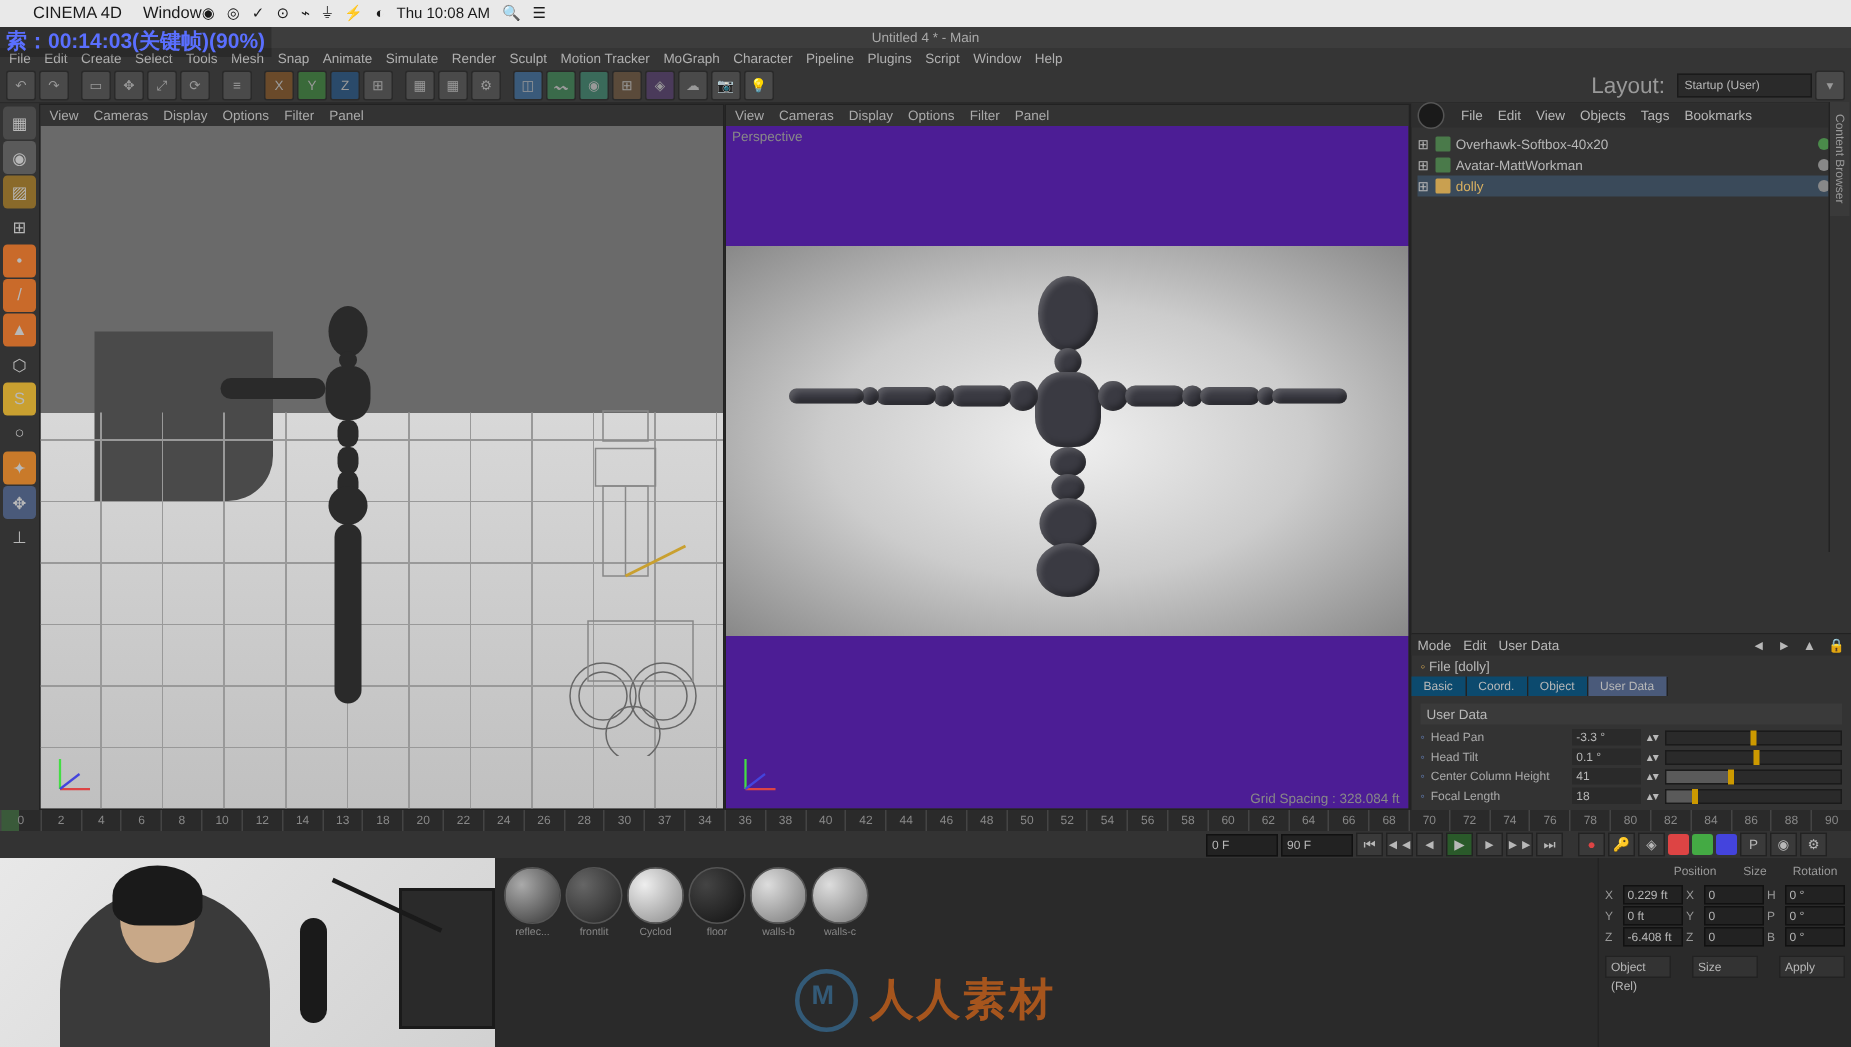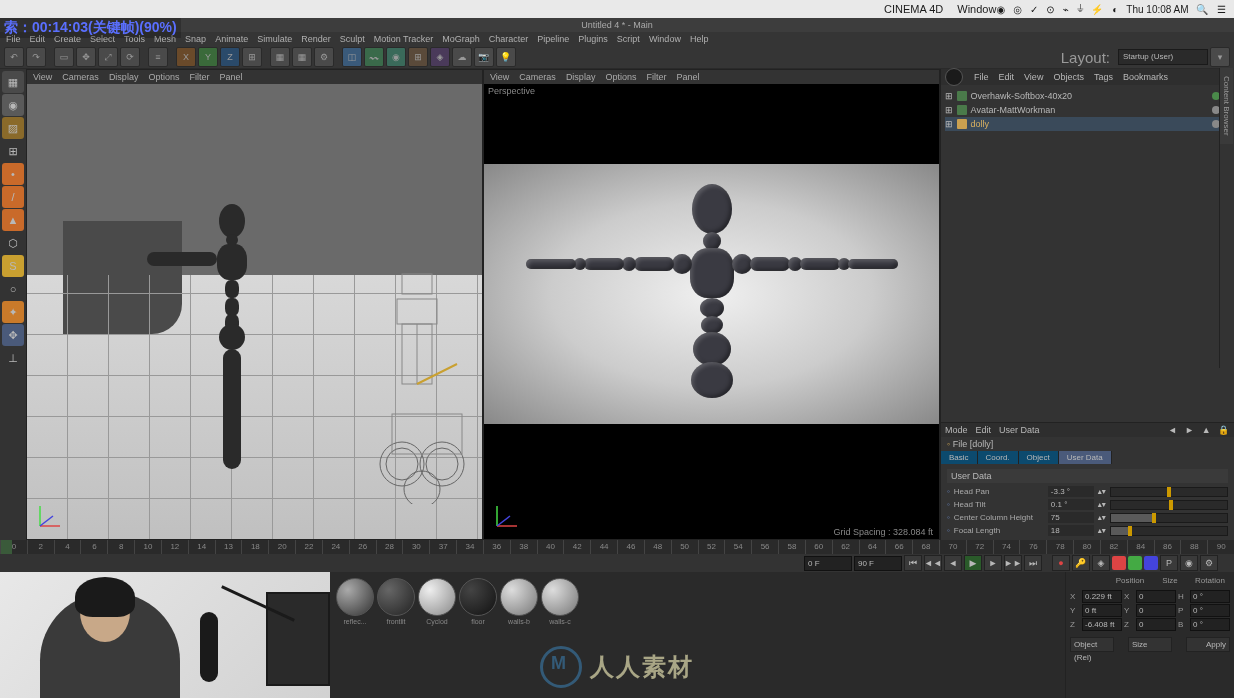--- a/index.html
+++ b/index.html
@@ -1,16 +1,16 @@
 <!DOCTYPE html>
 <html><head>
 <meta charset="utf-8">
 <style>
 html,body{margin:0;padding:0;width:1234px;height:698px;background:#3a3a3a;font-family:Arial,Helvetica,sans-serif;font-size:10px;color:#b8b8b8;overflow:hidden}
-.mac-menubar{height:18px;background:#e9e9e9;color:#1a1a1a;display:flex;align-items:center;padding:0 8px;font-size:11px;justify-content:flex-end}
+.mac-menubar{height:18px;background:#e9e9e9;color:#1a1a1a;display:flex;align-items:center;padding:0 8px;font-size:11px;justify-content:flex-start}
 .mac-left{display:flex;gap:14px;align-items:center}
 .mac-apple{font-size:12px}
 .mac-right{display:flex;gap:8px;align-items:center;font-size:10px}
 .overlay-text{position:absolute;top:18px;left:0;font-size:14px;font-weight:bold;color:#5a6fff;background:rgba(0,0,0,0.2);padding:1px 4px;z-index:100}
 .title-bar{height:14px;background:#3d3d3d;text-align:center;font-size:9px;line-height:14px;color:#aaa}
 .main-menu{height:14px;background:#353535;display:flex;gap:9px;padding:0 6px;font-size:9px;align-items:center;color:#b0b0b0}
 .main-menu span{cursor:pointer}
 .toolbar-row{height:22px;background:#353535;display:flex;align-items:center;padding:0 4px;gap:2px;border-bottom:1px solid #2a2a2a}
 .tb-btn{width:18px;height:18px;background:#4a4a4a;border:1px solid #2a2a2a;border-radius:2px;display:flex;align-items:center;justify-content:center;font-size:9px;color:#999}
 .tb-sep{width:4px}
@@ -29,21 +29,21 @@
 .mannequin1{position:absolute;left:170px;top:120px;width:70px;height:280px}
 .mann-part{background:#2a2a2a;border-radius:50%;position:absolute}
 .m-head{width:26px;height:34px;left:22px;top:0}
 .m-neck{width:12px;height:12px;left:29px;top:30px}
 .m-chest{width:30px;height:36px;left:20px;top:40px;border-radius:40%}
 .m-pelvis{width:26px;height:26px;left:22px;top:120px}
 .m-seg{width:14px;height:18px;position:absolute;background:#2a2a2a;border-radius:40%}
 .m-arm-l{left:-50px;top:48px;width:70px;height:14px;background:#2a2a2a;border-radius:7px;position:absolute}
 .m-leg{width:18px;height:120px;position:absolute;top:145px;left:26px;background:#2a2a2a;border-radius:9px}
 .dolly-rig{position:absolute;right:0;top:180px;width:110px;height:240px}
-.vp2-scene{width:100%;height:100%;background:#000000;position:relative}
+.vp2-scene{width:100%;height:100%;background:#4c1d95;position:relative}
 .vp2-render{position:absolute;top:80px;left:0;right:0;height:260px;background:radial-gradient(ellipse at center,#f0f0f0 0%,#ccc 50%,#888 100%)}
 .vp2-label{position:absolute;top:2px;left:4px;font-size:9px;color:#888}
 .mannequin2{position:absolute;left:50%;top:20px;transform:translateX(-50%);width:400px;height:220px}
 .m2-part{background:#3a3a42;border-radius:50%;position:absolute;box-shadow:inset 2px 2px 4px rgba(255,255,255,0.2),inset -2px -2px 4px rgba(0,0,0,0.4)}
 .vp-footer{position:absolute;bottom:2px;right:6px;font-size:9px;color:#888}
 .axis-gizmo{position:absolute;bottom:8px;left:8px;width:30px;height:30px}
 .right-panels{flex:1;background:#333;display:flex;flex-direction:column;border-left:1px solid #222}
 .rp-top{height:16px;background:#2e2e2e;display:flex;align-items:center;padding:0 4px;gap:4px;font-size:9px}
 .rp-top span{padding:0 3px}
 .globe-icon{width:16px;height:16px;background:#1a1a1a;border-radius:50%;border:1px solid #555;margin-right:4px}
@@ -87,25 +87,25 @@
 .mat-ball{width:36px;height:36px;border-radius:50%;background:radial-gradient(circle at 30% 30%,#888,#222);border:1px solid #555;position:relative}
 .mat-label{position:absolute;bottom:-10px;left:0;right:0;text-align:center;font-size:7px;color:#888}
 .coord-panel{width:160px;padding:4px;font-size:8px;border-left:1px solid #222}
 .coord-header{display:flex;height:12px;margin-bottom:2px}
 .coord-header span{flex:1;text-align:center;color:#999}
 .coord-row{display:flex;gap:2px;height:13px;margin-bottom:1px;align-items:center}
 .coord-lbl{width:10px;color:#999}
 .coord-field{flex:1;background:#222;height:11px;padding:0 2px;line-height:11px;border:1px solid #111}
 .coord-bottom{display:flex;gap:14px;margin-top:6px}
 .coord-dd{flex:1;background:#333;height:13px;font-size:8px;padding:0 3px;line-height:13px;border:1px solid #222}
-.apply-btn{width:44px;text-align:right}
+.apply-btn{width:44px;text-align:left}
 .watermark{position:absolute;bottom:10px;left:50%;transform:translateX(-50%);display:flex;align-items:center;gap:8px;opacity:0.6;z-index:200}
 .wm-logo{width:36px;height:36px;border-radius:50%;border:3px solid #3a7aaa;position:relative}
 .wm-logo::after{content:"M";position:absolute;top:4px;left:8px;color:#3a7aaa;font-size:18px;font-weight:bold}
-.wm-text{font-size:24px;color:#fef9c3;font-weight:bold;letter-spacing:2px}
+.wm-text{font-size:29px;color:#f97316;font-weight:bold;letter-spacing:2px}
 .right-edge{position:absolute;right:0;top:68px;width:14px;height:300px;background:#333;border-left:1px solid #222}
 .right-edge-tab{writing-mode:vertical-rl;font-size:8px;padding:8px 2px;background:#3a3a3a;margin-bottom:2px;color:#999}
 </style>
 </head>
 <body>
 
 <div class="mac-menubar">
   <div class="mac-left">
     <span class="mac-apple"></span>
     <span>CINEMA 4D</span>
@@ -381,21 +381,21 @@
             <div class="attr-label">Head Tilt</div>
           <div class="attr-val">0.1 °</div>
           <span>▴▾</span>
           <div class="attr-slider">
               <div class="attr-slider-handle" style="left:50%"></div>
             </div>
         </div>
         <div class="attr-row">
           <span style="color:#6a8aca">◦</span>
             <div class="attr-label">Center Column Height</div>
-          <div class="attr-val">75</div>
+          <div class="attr-val">41</div>
           <span>▴▾</span>
           <div class="attr-slider">
               <div class="attr-slider-fill" style="width:35%"></div>
               <div class="attr-slider-handle" style="left:35%"></div>
             </div>
         </div>
         <div class="attr-row">
           <span style="color:#6a8aca">◦</span>
             <div class="attr-label">Focal Length</div>
           <div class="attr-val">18</div>

